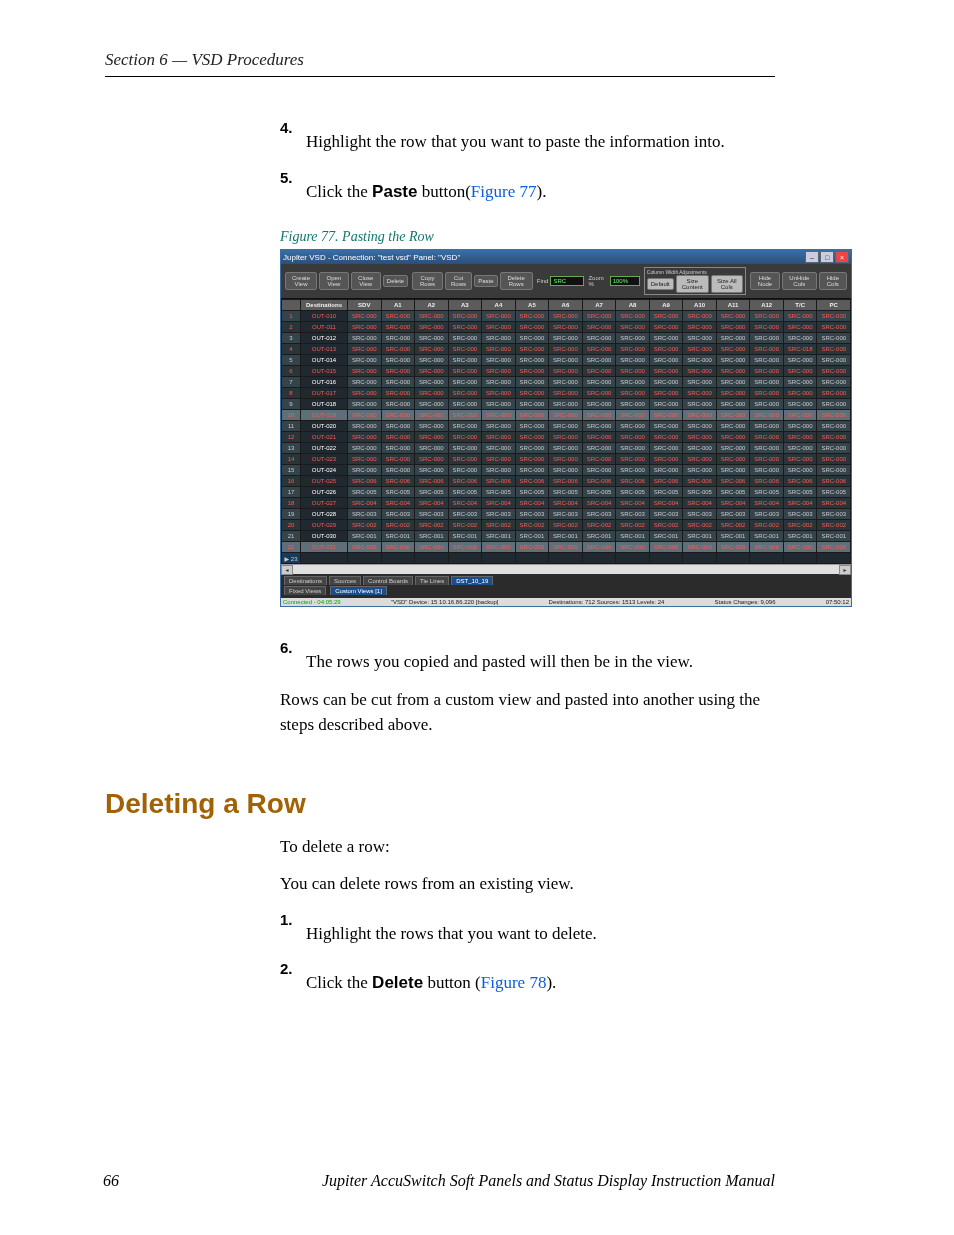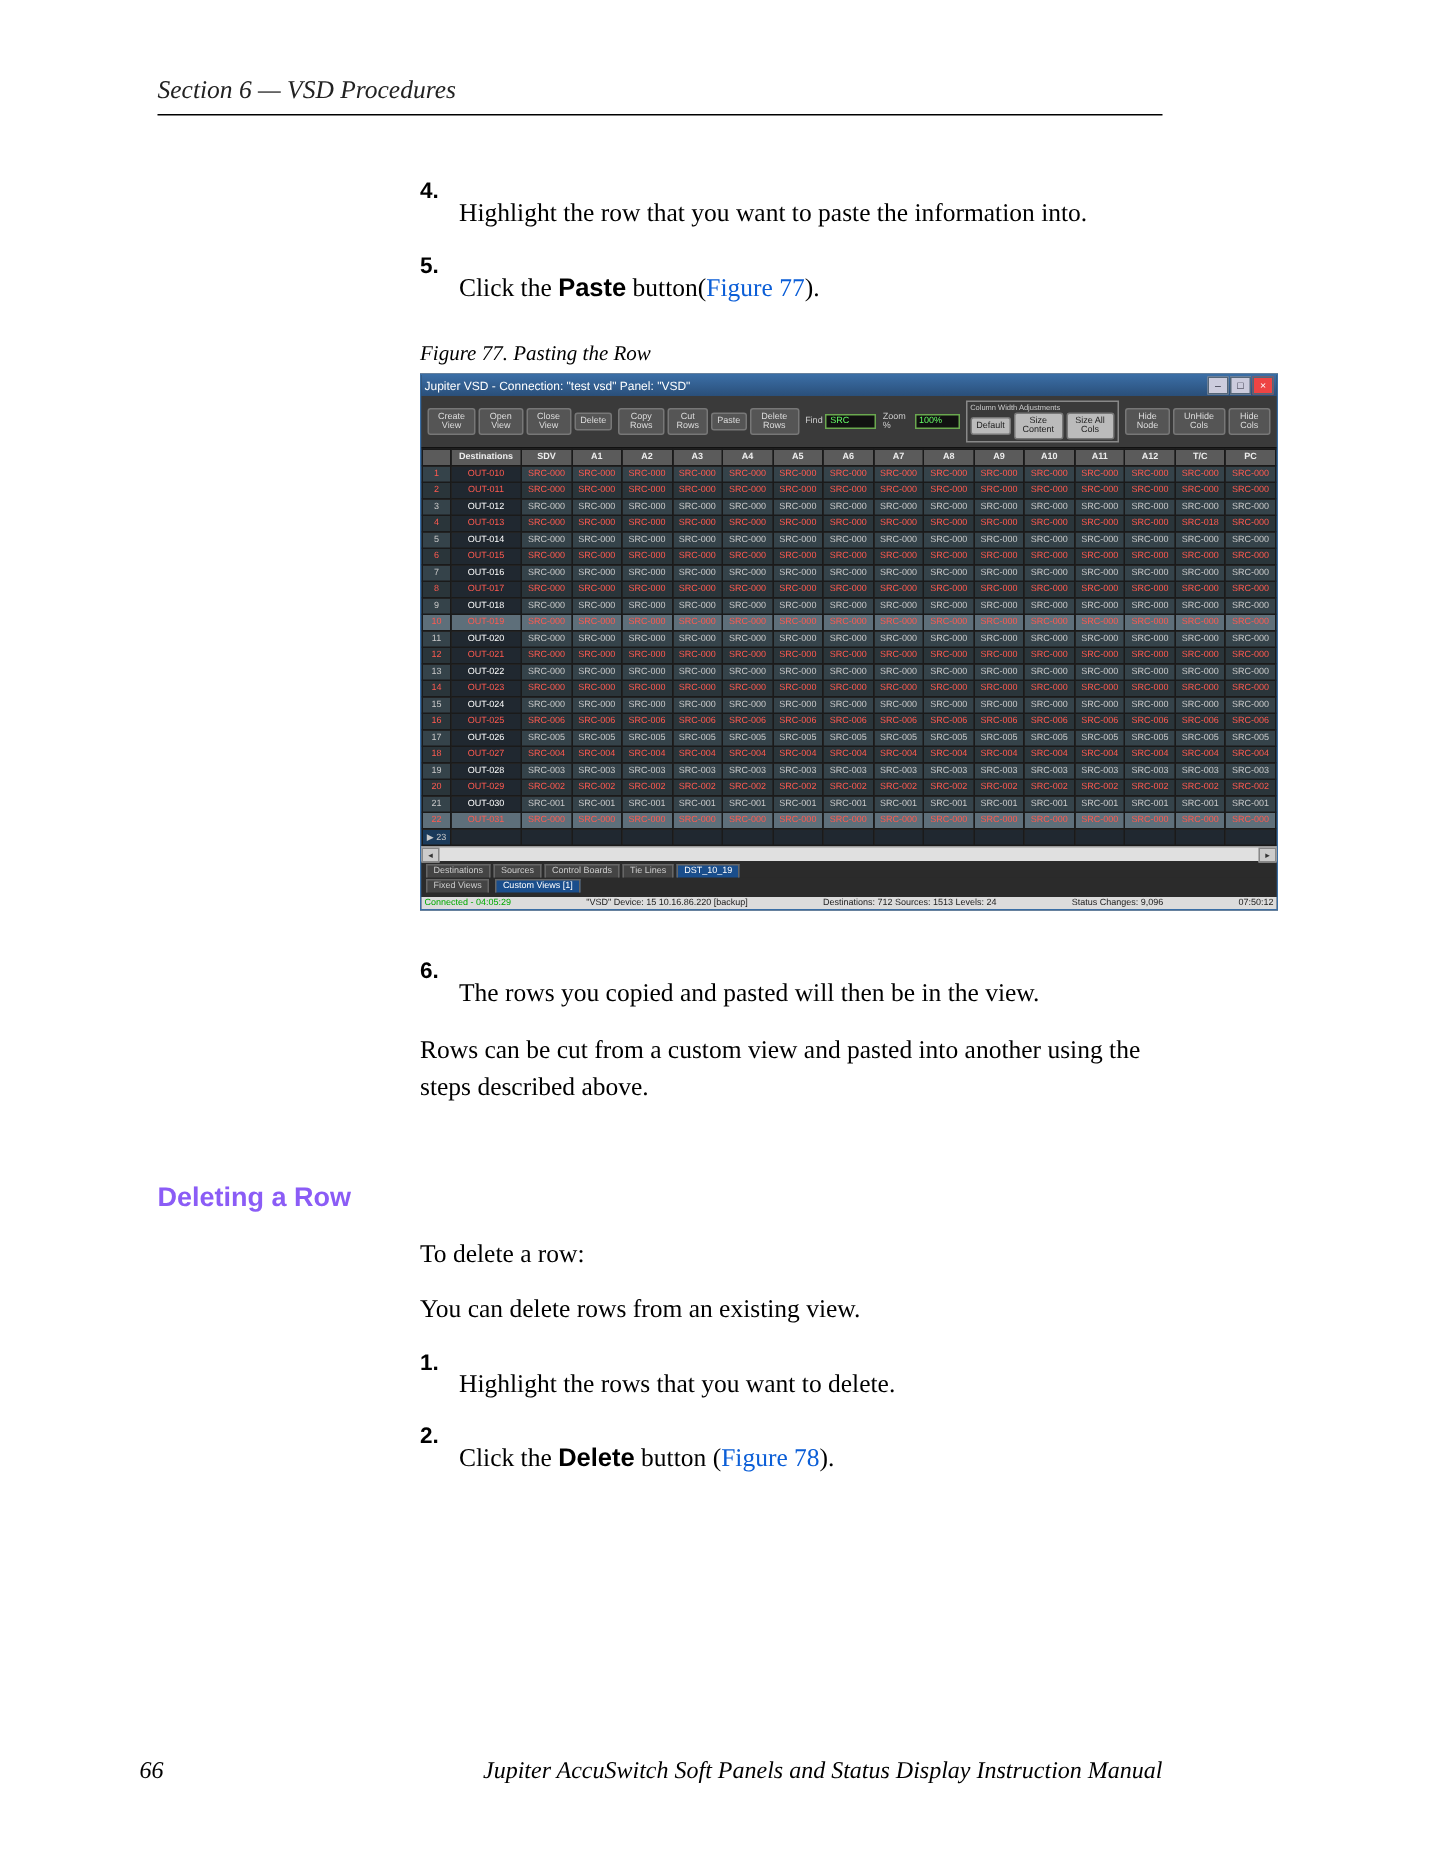--- a/index.html
+++ b/index.html
@@ -52,21 +52,21 @@
     font-family: Arial, Helvetica, sans-serif;
     font-weight: bold;
   }
   .link {
     color: #0B5ED7;
   }
   .fig-caption {
     font-style: italic;
     font-size: 14px;
     margin: 25px 0 4px 0;
-    color: #000000;
+    color: #0f766e;
   }
   
   .app {
     width: 570px;
     font-family: Tahoma, Arial, sans-serif;
     font-size: 7px;
     border: 1px solid #3a6ea5;
     background: #2b2b2b;
     color: #ddd;
   }
@@ -204,28 +204,28 @@
     margin: 12px 0;
   }
   .indent-step-body {
     font-size: 17px;
     line-height: 1.5;
     margin-bottom: 12px;
   }
   h2.subhead {
     font-family: Arial, Helvetica, sans-serif;
     font-weight: bold;
-    font-size: 18px;
+    font-size: 28px;
     margin: 50px 0 14px 0;
-    color: #8b5cf6;
+    color: #a16207;
   }
   .footer {
     position: absolute;
     bottom: 45px;
-    left: 93px;
+    left: 103px;
     right: 90px;
     display: flex;
     justify-content: space-between;
     font-size: 16px;
     font-style: italic;
   }
   .footer .pn { font-style: italic; }
   .footer .title { font-style: italic; }
 </style>
 </head>

